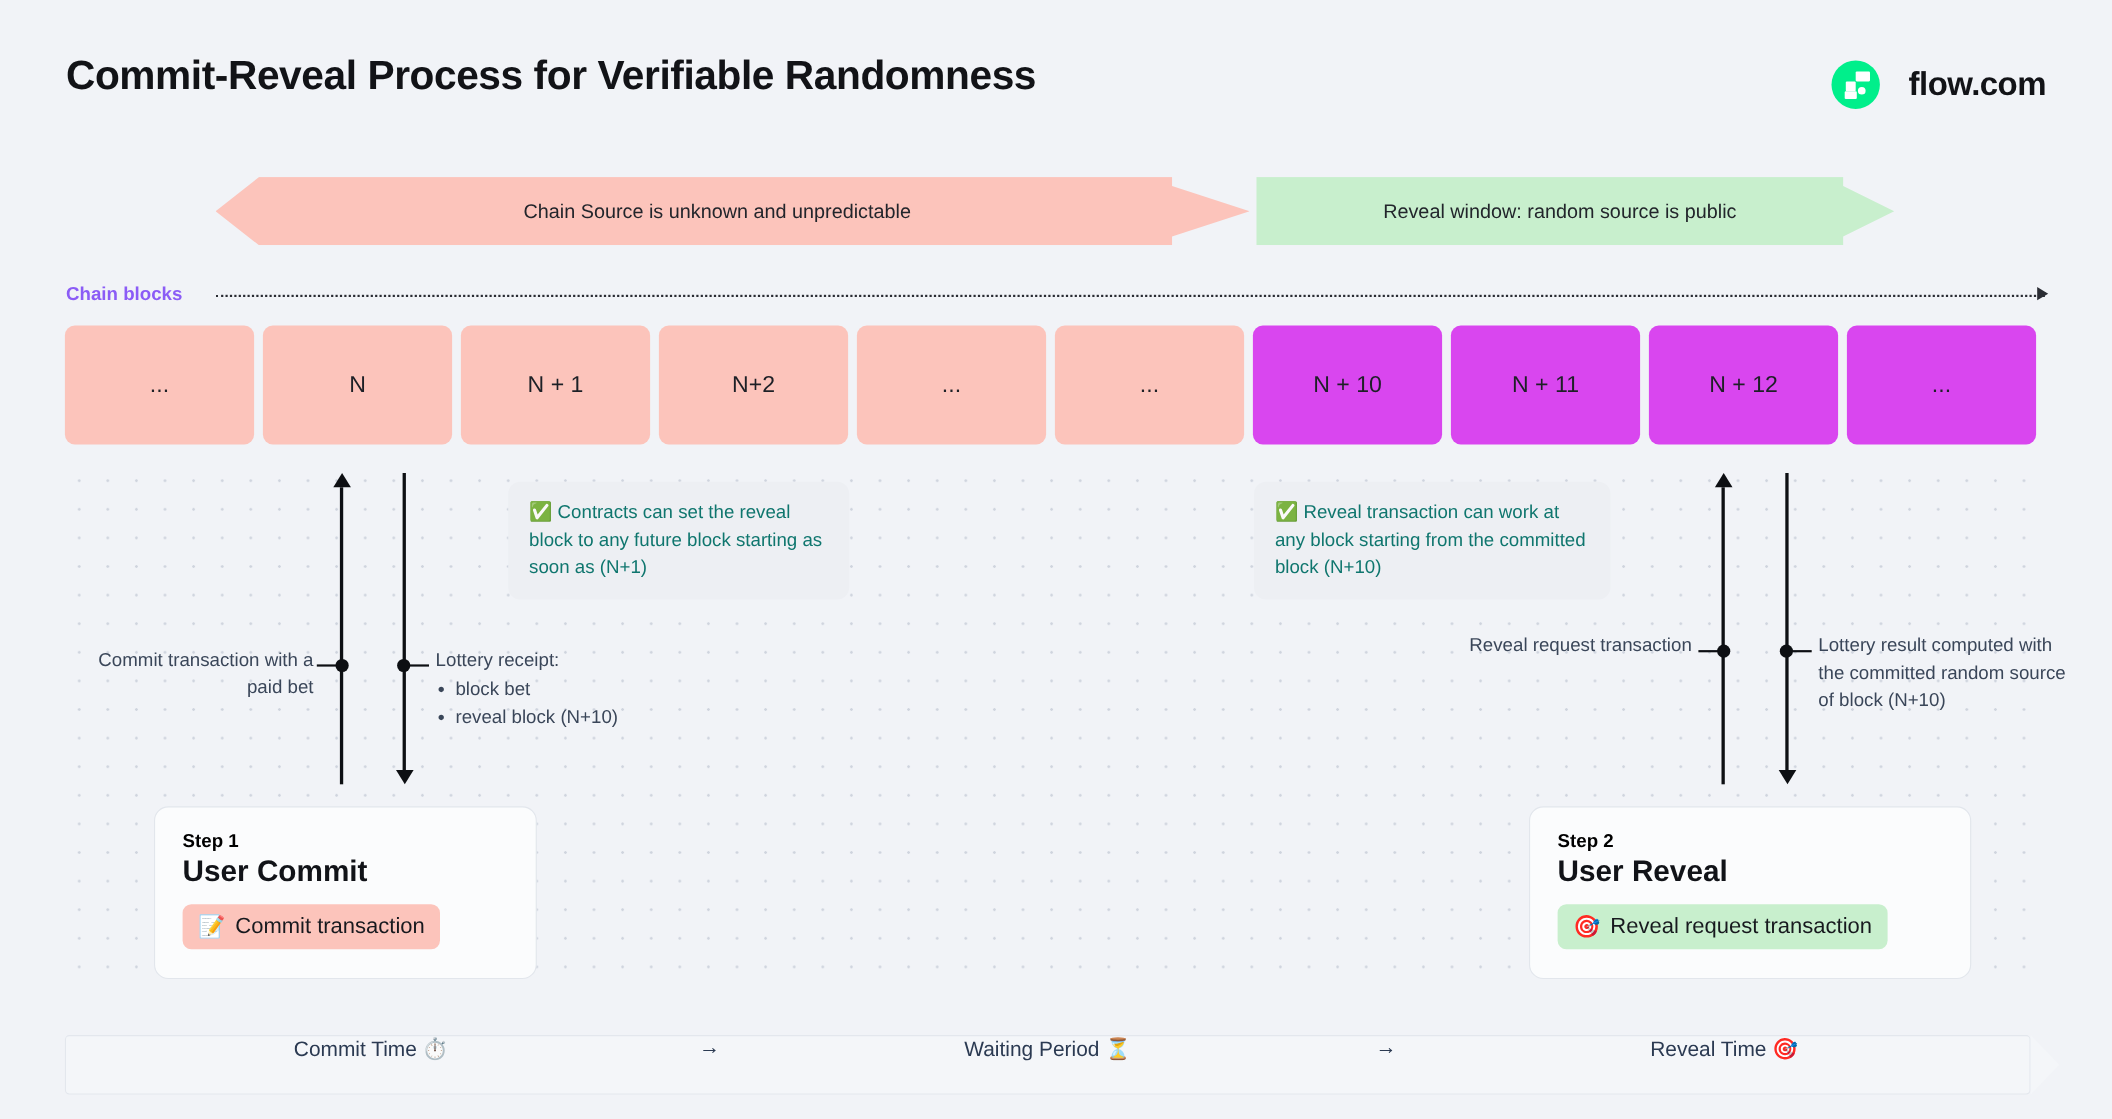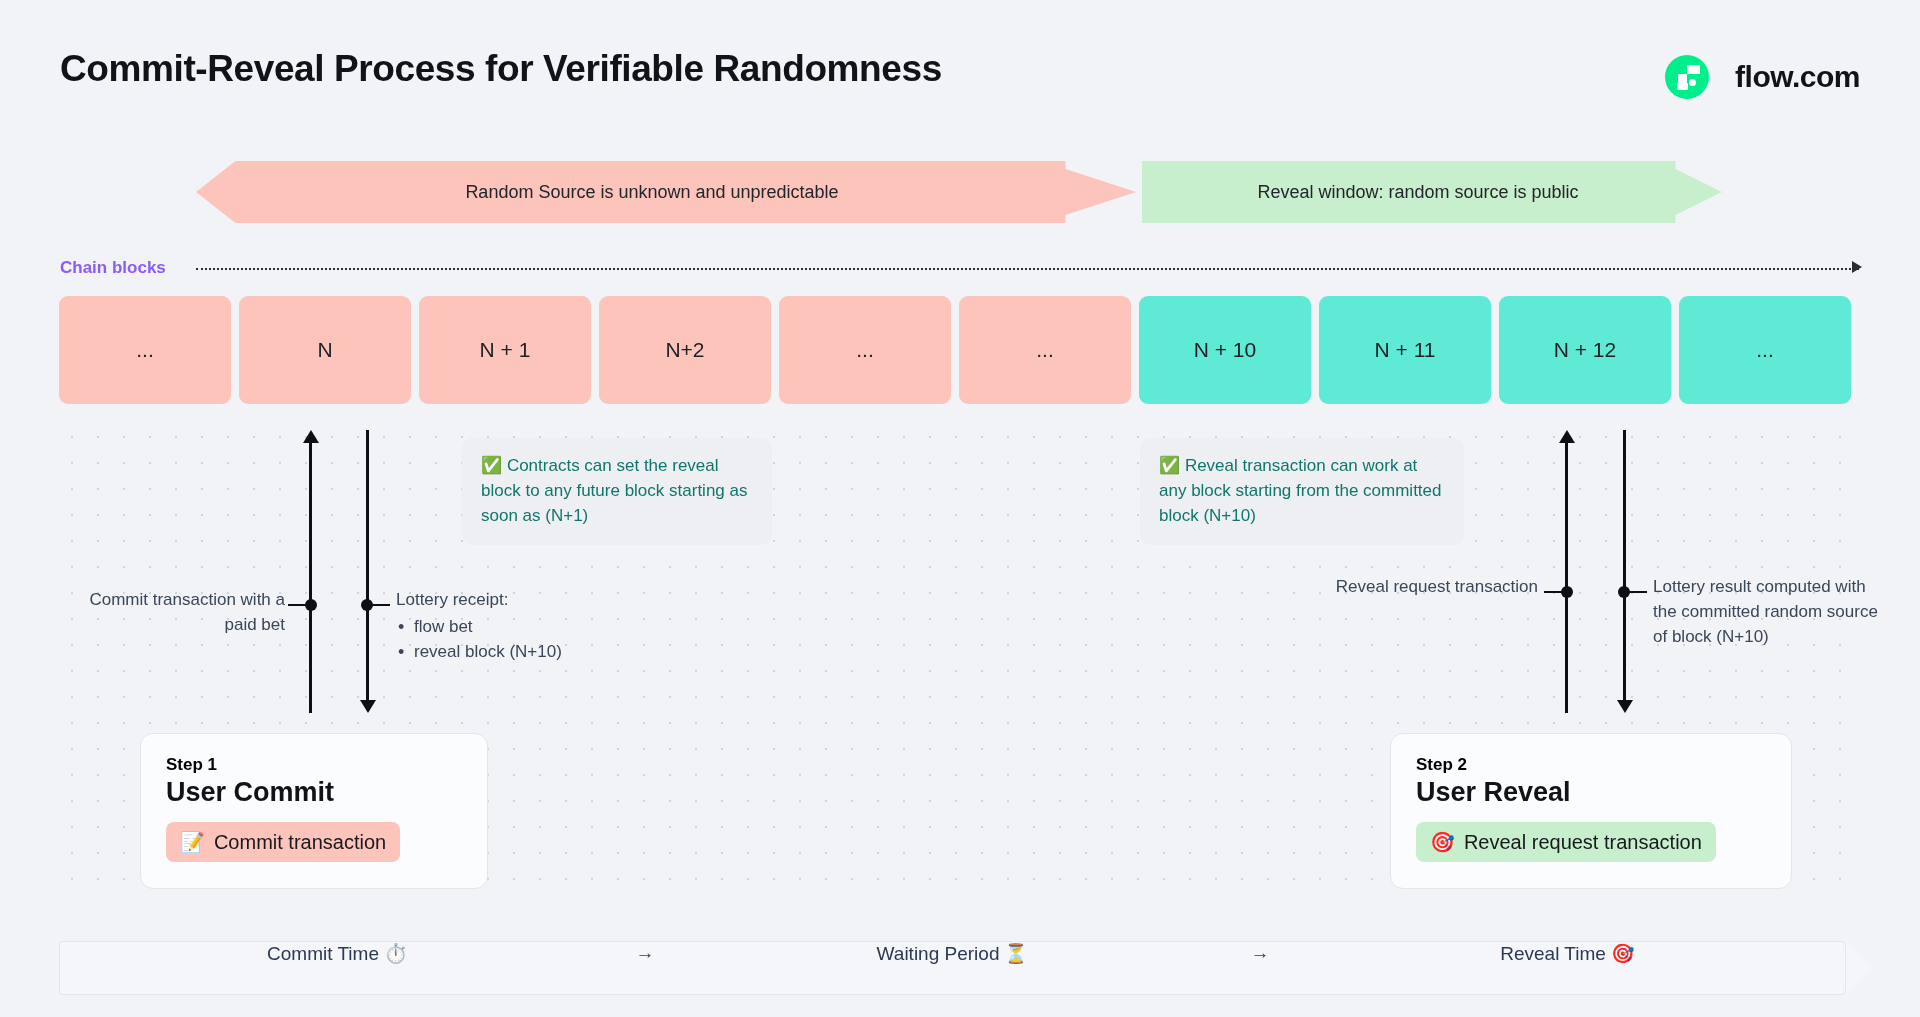--- a/index.html
+++ b/index.html
@@ -62,21 +62,21 @@
   }
 
   
   .blocks { position: absolute; left: 59px; top: 296px; display: flex; gap: 8px; }
   .block {
     width: 172px; height: 108px; border-radius: 9px;
     display: flex; align-items: center; justify-content: center;
     font-size: 21px; color: #1d2026;
   }
   .block.pink { background: #fcc4bb; }
-  .block.green { background: #5eead4; }
+  .block.green { background: #d946ef; }
 
   
   .dot-canvas {
     position: absolute; left: 59px; top: 424px; width: 1800px; height: 460px;
     background-image: radial-gradient(circle, #cfd4de 1.2px, transparent 1.3px);
     background-size: 26px 26px;
   }
 
   
   .vline { position: absolute; width: 3px; background: #0d0f13; }
@@ -147,21 +147,21 @@
       <div class="g1"></div>
         <div class="g2"></div>
         <div class="g3"></div>
         <div class="g4"></div>
     </div>
     <div class="brand-name">flow.com</div>
   </div>
 
   <div class="phase-band">
     <div class="phase pink">
-      <span>Random Source is unknown and unpredictable</span>
+      <span>Chain Source is unknown and unpredictable</span>
     </div>
     <div class="phase green">
       <span>Reveal window: random source is public</span>
     </div>
   </div>
 
   <div class="chain-label">Chain blocks</div>
   <div class="chain-line"></div>
   <div class="chain-arrow"></div>
 
@@ -201,21 +201,21 @@
   <div class="dot" style="left:1618px; top:586px;"></div>
 
   <div class="info-box" style="left:462px; top:438px; width:310px;">✅ Contracts can set the reveal block to any future block starting as soon as (N+1)</div>
   <div class="info-box" style="left:1140px; top:438px; width:324px;">✅ Reveal transaction can work at any block starting from the committed block (N+10)</div>
 
   <div class="side-label r" style="left:60px; top:588px; width:225px;">Commit transaction with a paid bet</div>
 
   <div class="side-label" style="left:396px; top:588px; width:300px;">
     <div>Lottery receipt:</div>
     <ul>
-      <li>flow bet</li>
+      <li>block bet</li>
       <li>reveal block (N+10)</li>
     </ul>
   </div>
 
   <div class="side-label r" style="left:1330px; top:575px; width:208px;">Reveal request transaction</div>
 
   <div class="side-label" style="left:1653px; top:575px; width:225px;">Lottery result computed with the committed random source of block (N+10)</div>
 
   <div class="step-card" style="left:140px; top:733px;">
     <div class="step-eyebrow">Step 1</div>

